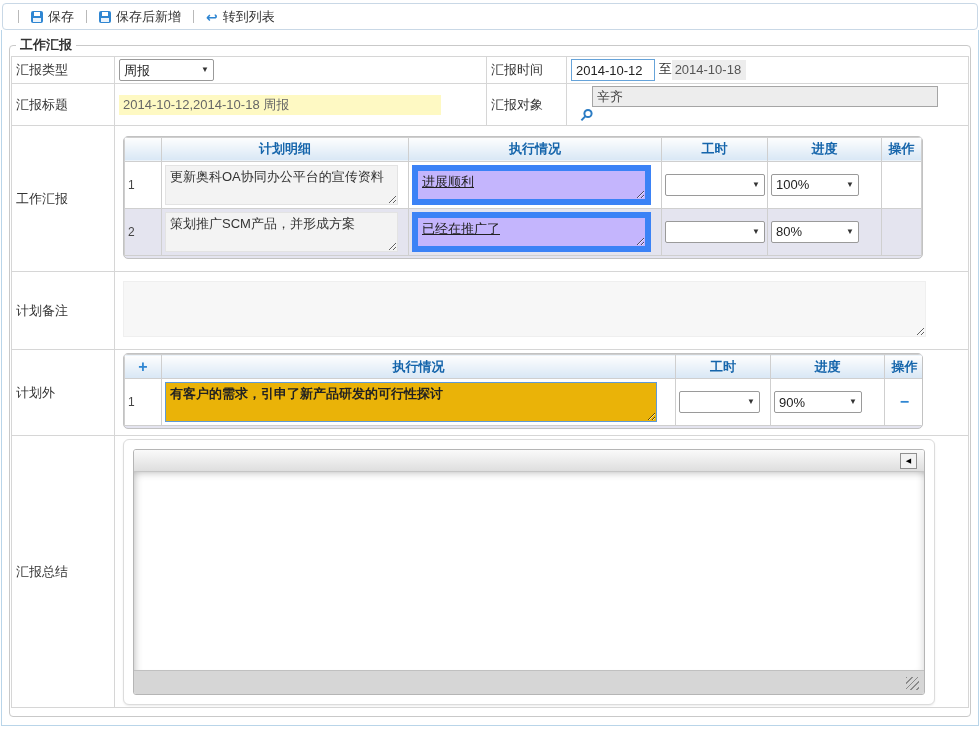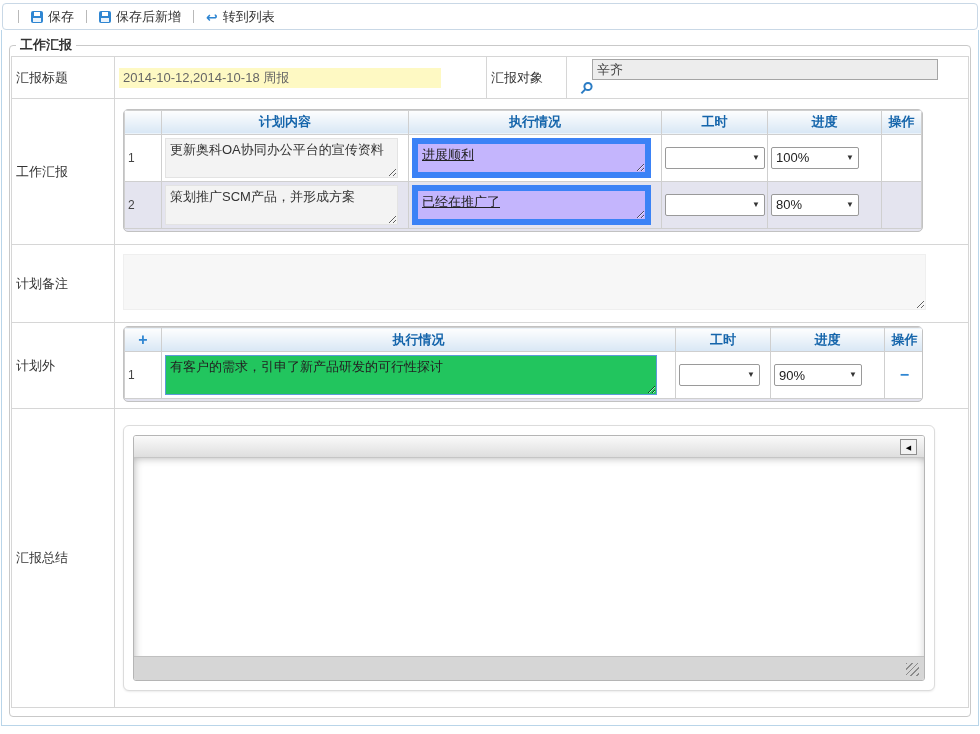--- a/index.html
+++ b/index.html
@@ -99,21 +99,21 @@
   }
   table.grid td { border:1px solid #cfcfcf; height:47px; padding:2px 3px; vertical-align:middle; }
   table.grid tr.alt td { background:#e4e4ef; }
   td.idx { font-size:12px; color:#444; padding-left:5px; }
   .cell-ta {
     width:97%; height:40px; resize:both; font:inherit; font-size:13px;
     padding:2px 4px; display:block; color:#222;
   }
   .ta-ro   { background:#f3f3f3; border:1px solid #e3e3e3; color:#333; }
   .ta-edit { background:#c4b5fd; border:6px solid #3b82f6;text-decoration:underline; }
-  .ta-blue { background:#22c55e; border:1px solid #5e9ad8; }
+  .ta-blue { background:#eab308; border:1px solid #5e9ad8;font-weight:bold; }
   .plus-btn, .minus-btn {
     background:none; border:none; color:#2f86d2; font-weight:bold;
     font-size:16px; line-height:16px; cursor:pointer; padding:0; width:100%;
   }
 
   
   .note-ta {
     width:803px; height:56px; margin-left:4px; background:#f7f7f7;
     border:1px solid #efefef; resize:both; font:inherit; font-size:13px; padding:3px 5px;
   }
@@ -177,20 +177,35 @@
 
       <table class="form">
         <colgroup>
             <col style="width:103px">
             <col style="width:372px">
             <col style="width:80px">
             <col>
           </colgroup>
 
         <tbody>
+            <tr class="r1">
+          <td class="lbl">汇报类型</td>
+          <td>
+            <span class="sel w95">
+              <select>
+                <option>周报</option>
+              </select>
+            </span>
+          </td>
+          <td class="lbl">汇报时间</td>
+          <td>
+            <input class="date-input" value="2014-10-12" style="">
+            <span>至</span><span class="date-ro">2014-10-18</span>
+          </td>
+        </tr>
 
         <tr class="r2">
           <td class="lbl">汇报标题</td>
           <td>
             <span class="flat-ro">2014-10-12,2014-10-18 周报</span>
           </td>
           <td class="lbl">汇报对象</td>
           <td>
             <input class="target-input" readonly="" value="辛齐" style="">
             <svg class="mag" width="15" height="15" viewBox="0 0 15 15">
@@ -209,21 +224,21 @@
                       <col style="width:37px">
                       <col style="width:247px">
                       <col style="width:253px">
                       <col style="width:106px">
                       <col style="width:114px">
                       <col style="width:40px">
                     </colgroup>
                 <tbody>
                       <tr>
                   <th></th>
-                  <th>计划内容</th>
+                  <th>计划明细</th>
                   <th>执行情况</th>
                   <th>工时</th>
                   <th>进度</th>
                   <th>操作</th>
                 </tr>
                 <tr>
                   <td class="idx">1</td>
                   <td>
                           <textarea class="cell-ta ta-ro" readonly="" style="">更新奥科OA协同办公平台的宣传资料</textarea>
                         </td>

